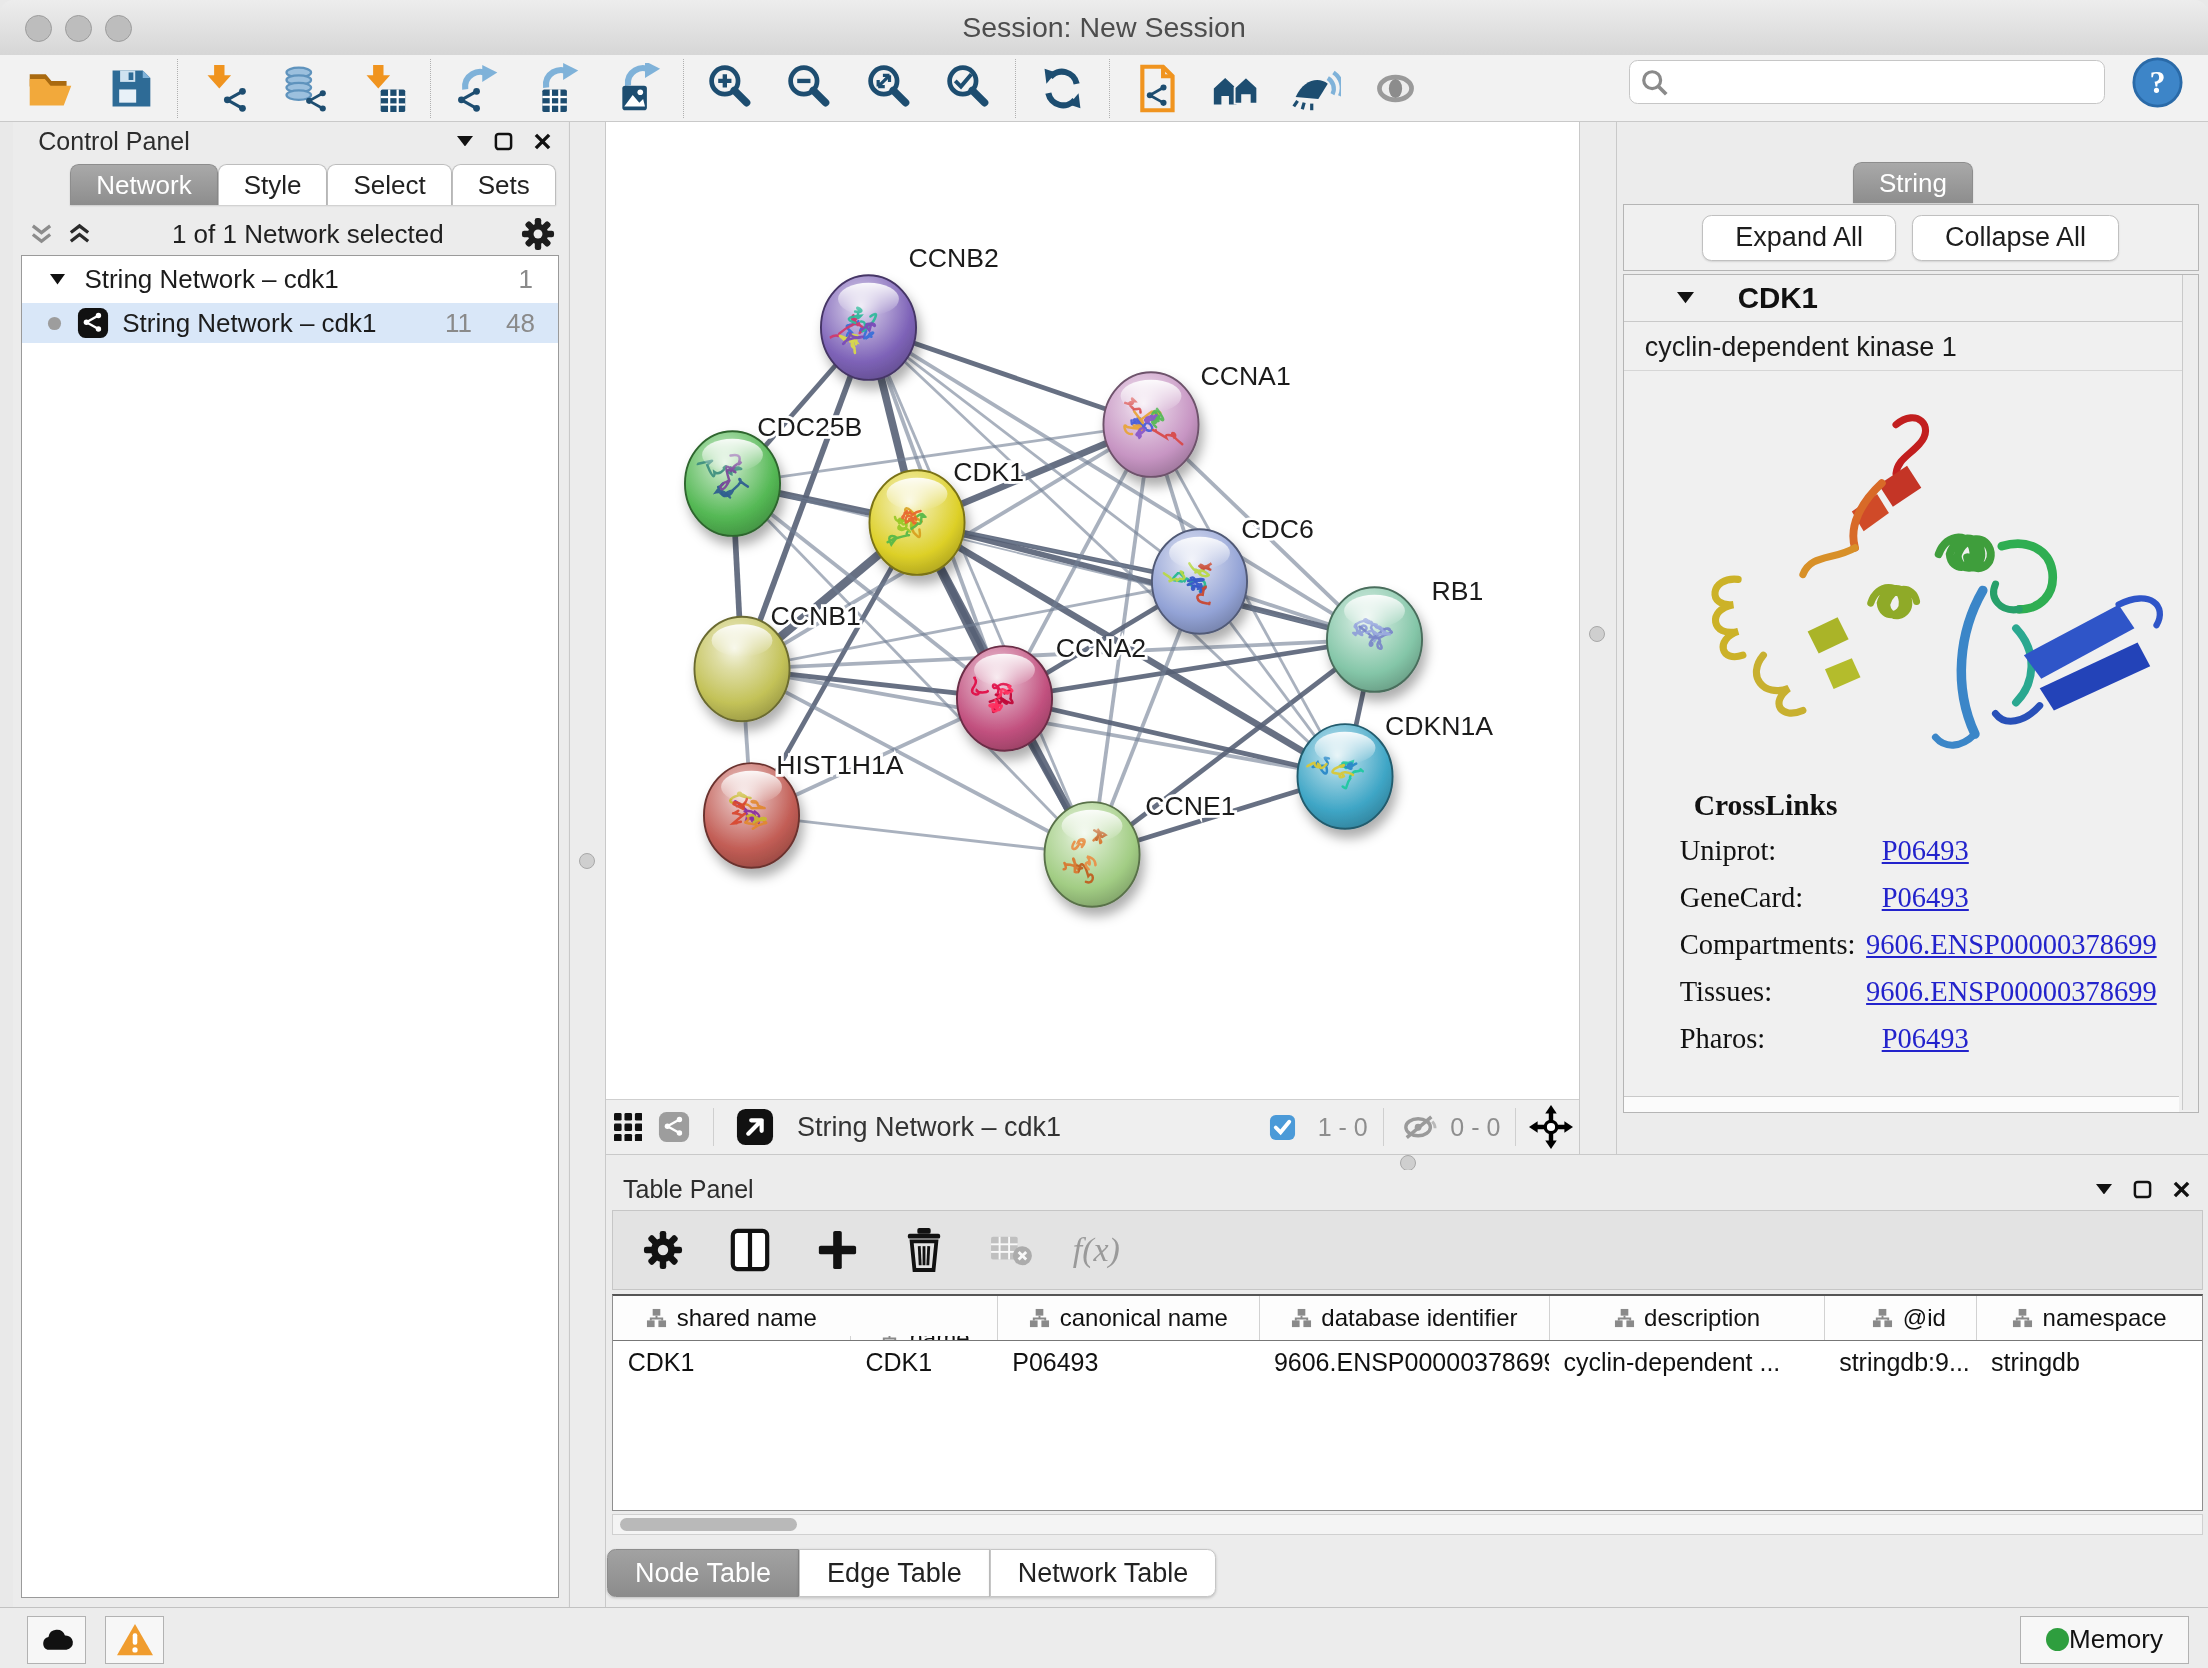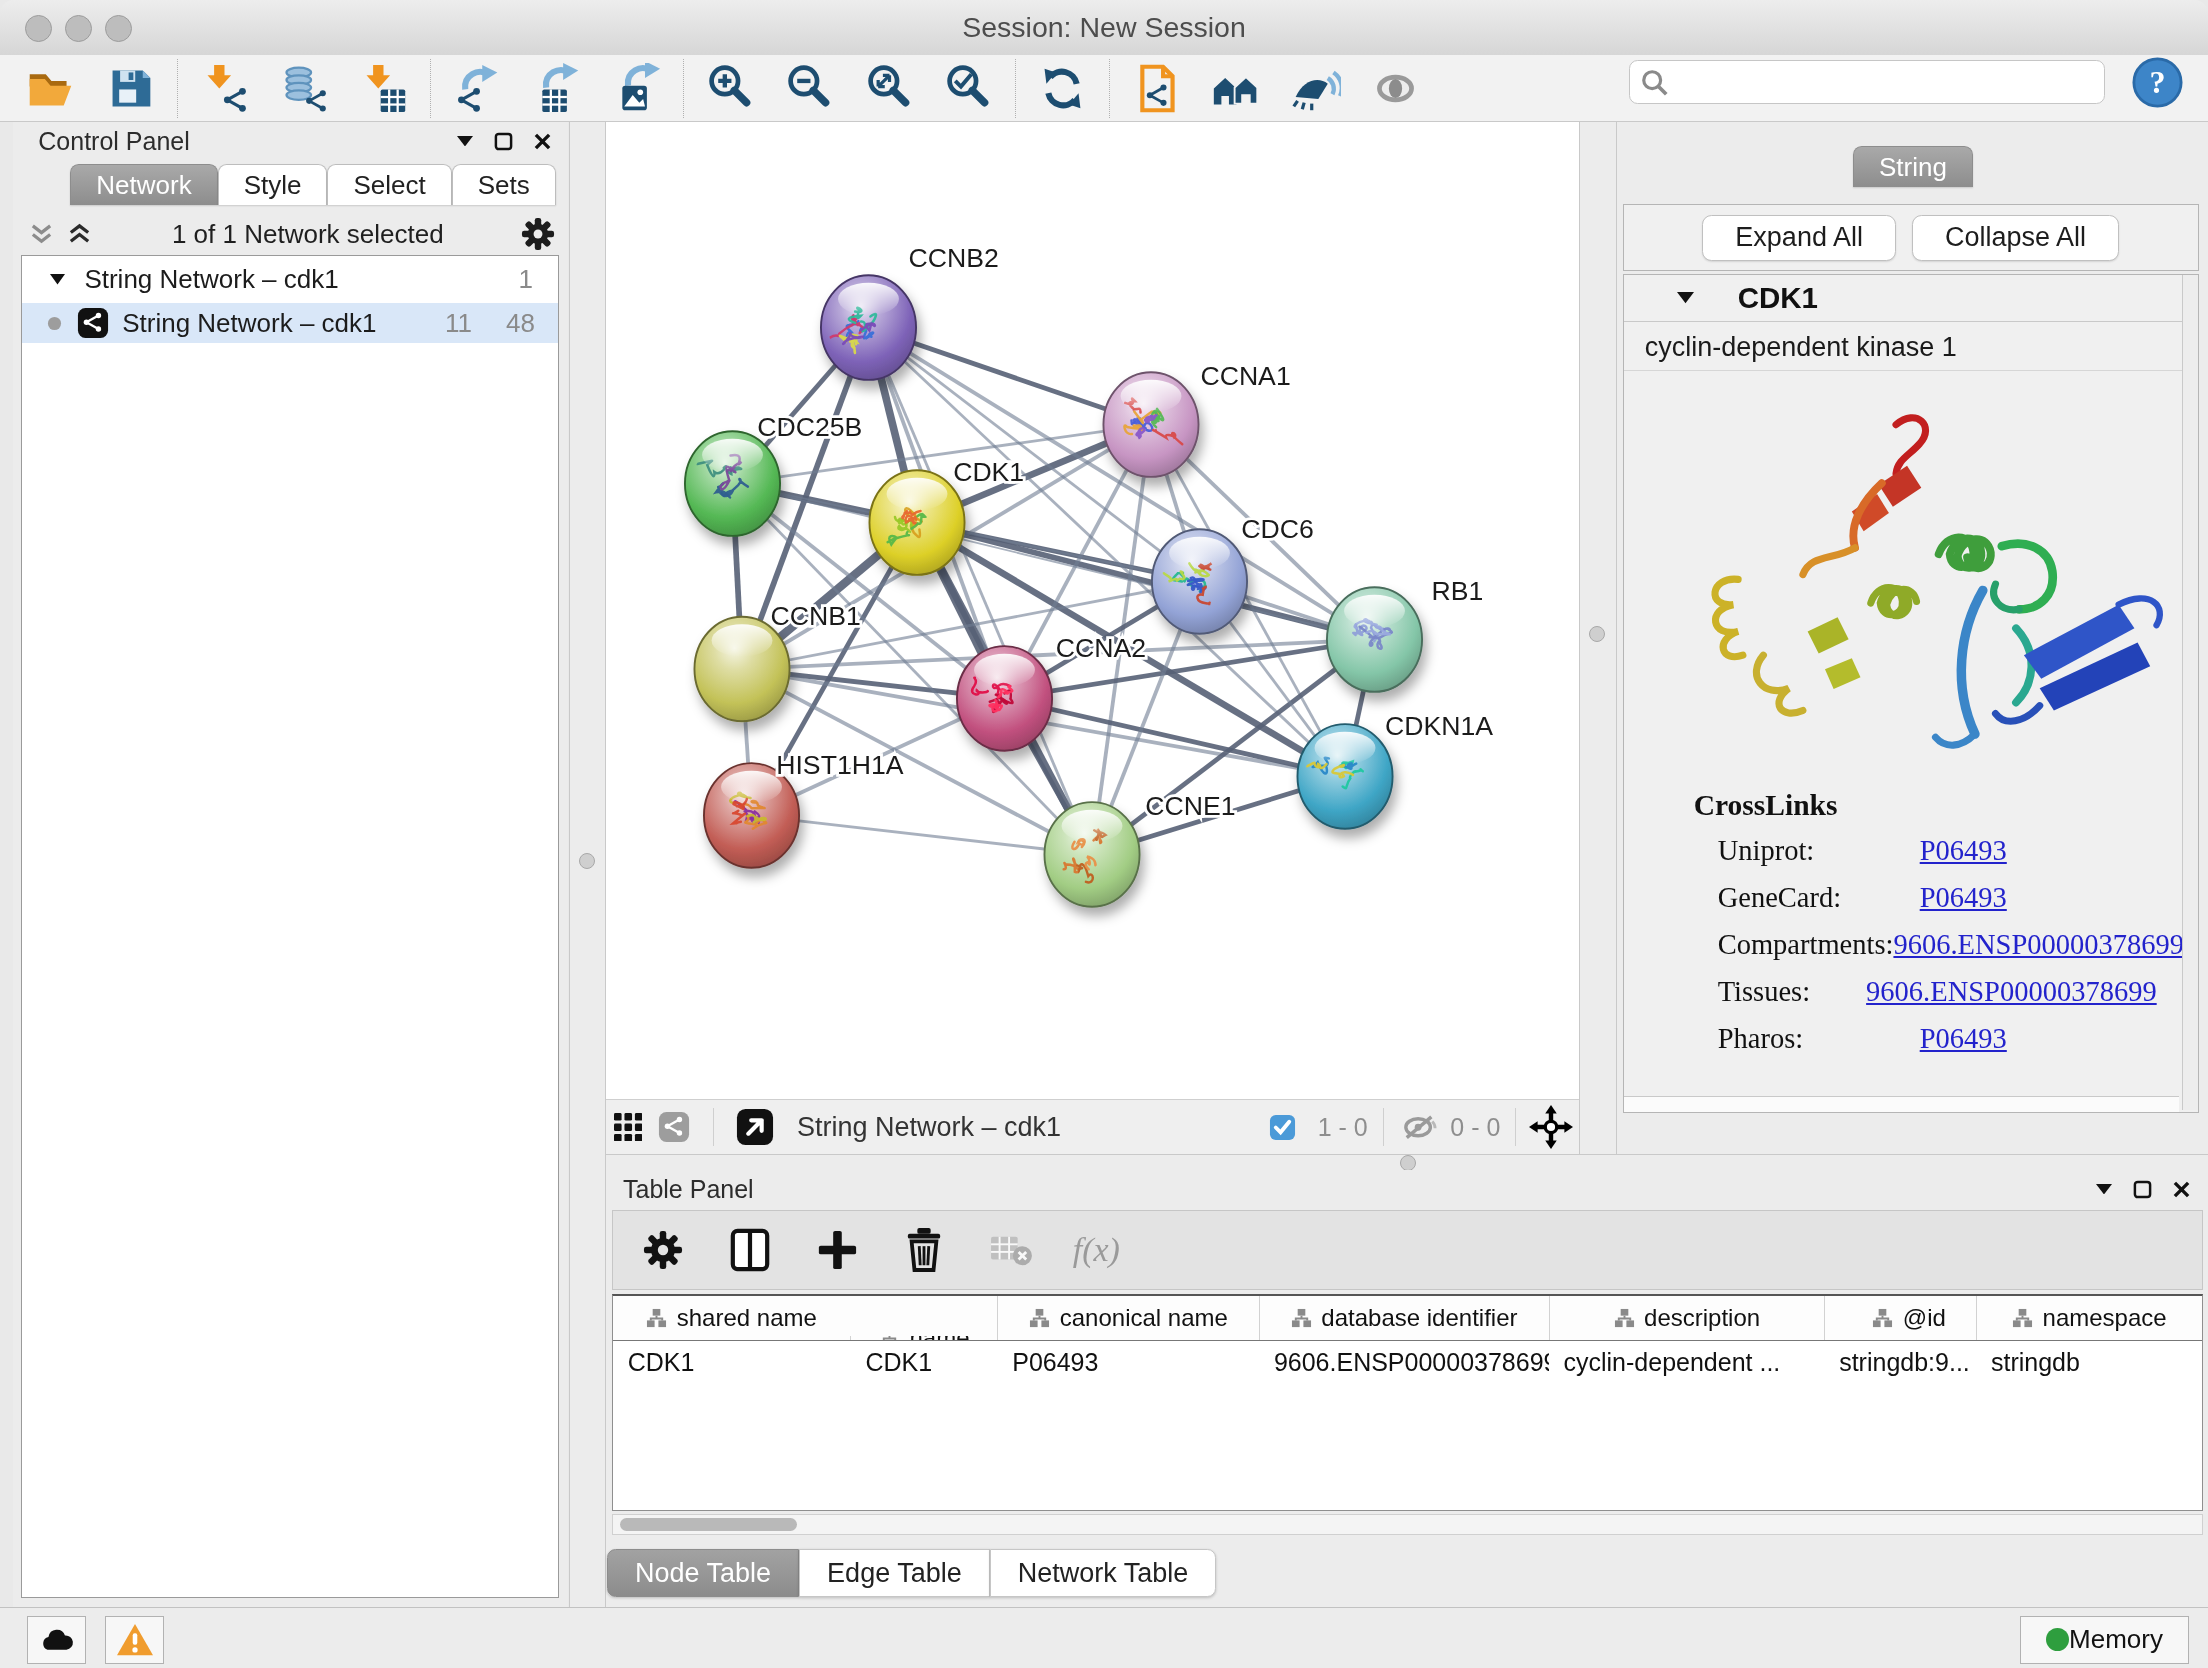--- a/index.html
+++ b/index.html
@@ -46,34 +46,34 @@
     border-top:1px solid #cfcfcf;display:flex;align-items:center;box-sizing:border-box;}
   .nt-sep{width:0;height:38px;border-left:1.9px solid #cfcfcf;margin:0 15px;}
   #nt-title{font-size:27px;color:#333;margin-left:17px;}
   .nt-count{font-size:25px;color:#8e8e8e;margin-left:9.5px;}
   
   .vdivider{background:#ececec;border-left:1px solid #c9c9c9;border-right:1px solid #c9c9c9;}
   .hdivider{background:#ececec;border-top:1px solid #c9c9c9;border-bottom:1px solid #c9c9c9;}
   .grip{position:absolute;width:14.3px;height:14.3px;border-radius:50%;background:#cfcfcf;border:1px solid #a8a8a8;}
   
   #results-panel{left:1617px;top:122px;width:592px;height:1032px;background:#ececec;}
-  #rp-tab-row{position:absolute;left:0;top:24px;width:592px;display:flex;justify-content:center;}
+  #rp-tab-row{position:absolute;left:0;top:40px;width:592px;display:flex;justify-content:center;}
   #rp-box1{position:absolute;left:5.7px;top:82px;width:576px;height:67px;background:#f0f0f0;
     border:1.9px solid #b5b5b5;display:flex;align-items:center;justify-content:center;gap:16px;box-sizing:border-box;}
   .rp-btn{height:44px;line-height:42px;padding:0 32px;background:#fff;border:1px solid #c0c0c0;
     border-radius:9.5px;font-size:27px;color:#1d1d1d;box-shadow:0 1px 1.9px rgba(0,0,0,.12);}
   #rp-box2{position:absolute;left:5.7px;top:152px;width:576px;height:839px;background:#f0f0f0;
     border:1.9px solid #b5b5b5;box-sizing:border-box;}
   #rp-entry-header{display:flex;align-items:center;height:46px;border-bottom:1px solid #c9c9c9;}
   #rp-entry-name{font-size:29.5px;font-weight:bold;color:#111;margin-left:44px;}
   #rp-entry-desc{font-size:27px;color:#1a1a1a;padding:9.5px 0 7.6px 21px;border-bottom:1px solid #d6d6d6;}
   #rp-protein{position:absolute;left:21px;top:112px;width:521px;height:380px;}
   #rp-crosslinks{position:absolute;left:0px;top:514px;width:533px;font-family:"Liberation Serif",serif;}
   #rp-crosslinks h3{margin:0 0 13.3px 70px;font-size:29.5px;color:#111;}
-  .cl-row{display:flex;margin:0 0 15px 94px;font-size:28.5px;color:#111;}
+  .cl-row{display:flex;margin:0 0 15px 56px;font-size:28.5px;color:#111;}
   .cl-label{width:202px;}
   .cl-link{color:#2323cc;text-decoration:underline;}
   #rp-hscroll{position:absolute;left:0;bottom:0;width:555px;height:15px;background:#fbfbfb;border-top:1px solid #c9c9c9;}
   #rp-vscroll{position:absolute;right:0;top:0;width:15px;height:835px;background:#ededed;border-left:1px solid #c9c9c9;}
   
   #table-panel{left:606px;top:1170px;width:1603px;height:438px;background:#ececec;}
   #tp-toolbar{position:absolute;left:5.7px;top:40px;width:1591px;height:80px;background:#e3e3e3;
     border:1px solid #c6c6c6;display:flex;align-items:center;gap:36px;padding-left:25px;box-sizing:border-box;}
   .fx{font-family:"Liberation Serif",serif;font-style:italic;font-size:34px;color:#9a9a9a;}
   #tp-table{position:absolute;left:5.7px;top:124px;width:1591px;height:217px;background:#fff;

